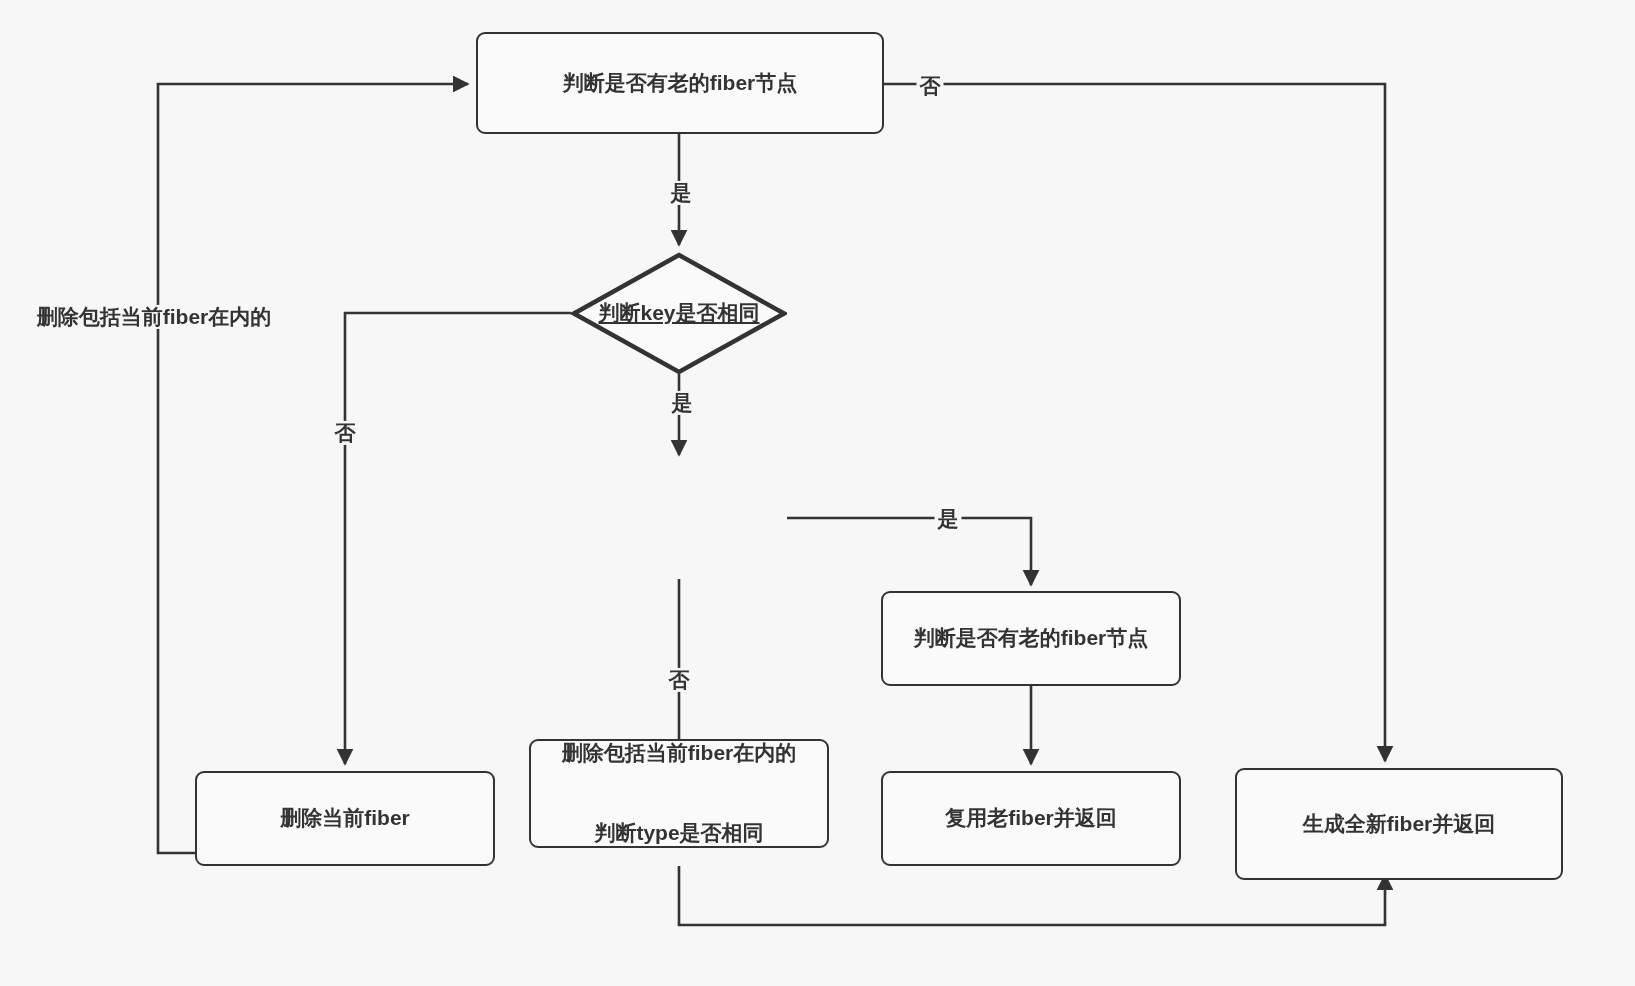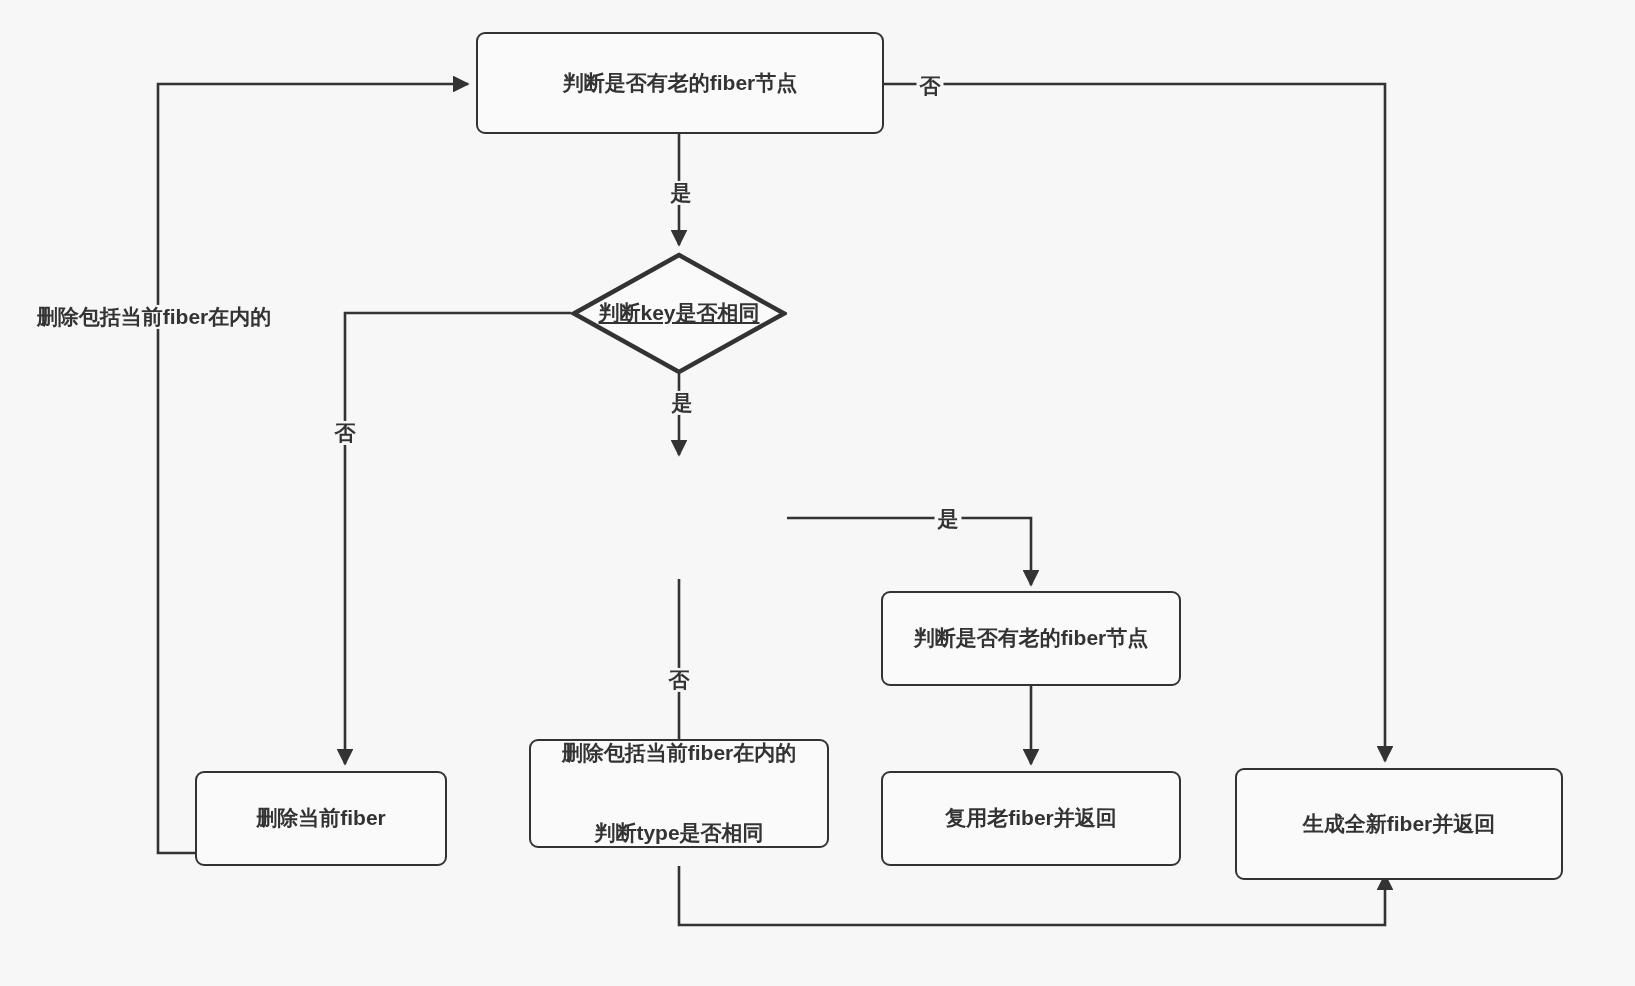--- a/index.html
+++ b/index.html
@@ -110,21 +110,21 @@
       <polygon points="108,3 213,61.5 108,120 3,61.5" fill="#fafafa" stroke="#333333" stroke-width="4.5" vector-effect="non-scaling-stroke"></polygon>
     </svg>
     <span class="diamond-label">判断key是否相同</span>
   </div>
 
 
   <div class="node box" style="left:881px; top:591px; width:300px; height:95px;">
     <span>判断是否有老的fiber节点</span>
   </div>
 
-  <div class="node box" style="left:195px; top:771px; width:252px; height:95px;">
+  <div class="node box" style="left:195px; top:771px; width:300px; height:95px;">
     <span>删除当前fiber</span>
   </div>
 
   <div class="node box" style="left:529px; top:739px; width:300px; height:109px;">
     <div>
       <div>删除包括当前fiber在内的</div>
       <div>判断type是否相同</div>
     </div>
   </div>
 

